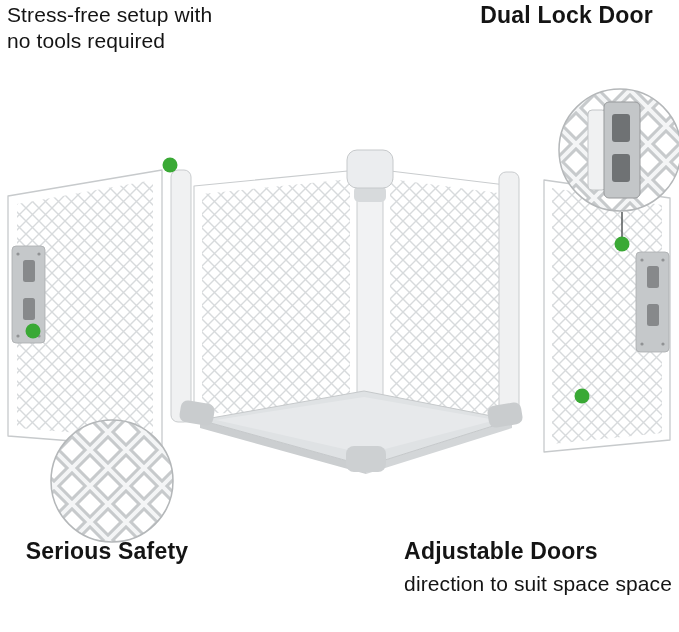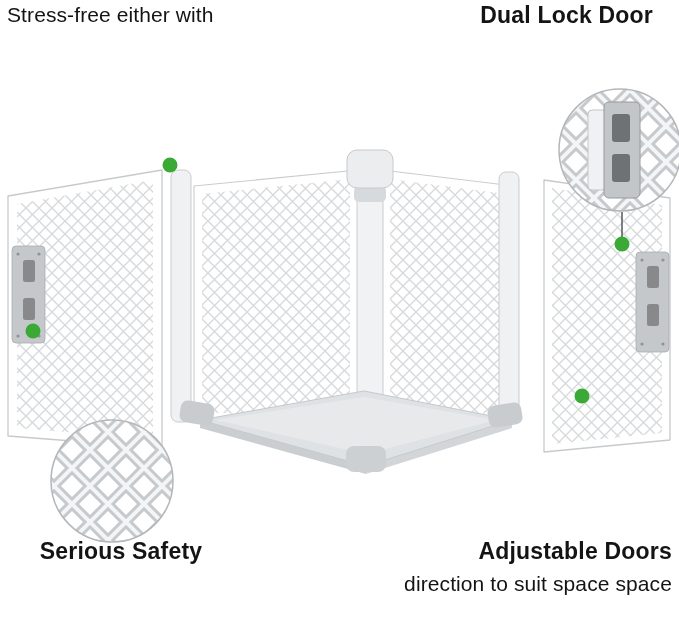--- a/index.html
+++ b/index.html
@@ -9,22 +9,22 @@
   }
   .stage{position:relative;width:679px;height:632px;background:#fff;}
   .stage svg{position:absolute;left:0;top:0;}
   .feature{position:absolute;z-index:5;}
   .feature h2{
     margin:0 0 6px 0;font-size:23px;font-weight:bold;letter-spacing:.2px;line-height:27px;
   }
   .feature .line{font-size:21px;line-height:26px;letter-spacing:.1px;}
   .feature-tl{left:7px;top:2px;text-align:left;}
   .feature-tr{right:26px;top:2px;text-align:center;}
-  .feature-bl{left:14px;top:538px;width:214px;text-align:center;}
-  .feature-br{right:7px;top:538px;text-align:right;}
+  .feature-bl{left:0;top:538px;width:214px;text-align:center;}
+  .feature-br{right:7px;top:538px;text-align:left;}
 </style>
 </head>
 <body>
 
 <div class="stage">
 
   <svg width="679" height="632" viewBox="0 0 679 632">
     <defs>
       <pattern id="meshFine" width="13" height="13" patternUnits="userSpaceOnUse">
         <path d="M0 0 L13 13 M13 0 L0 13" stroke="#d7dadc" stroke-width="1.4" fill="none"></path>
@@ -123,21 +123,22 @@
       <circle cx="112" cy="481" r="61" fill="none" stroke="#b4b7b9" stroke-width="1.5"></circle>
     </g>
 
     <circle cx="170" cy="165" r="7.5" fill="#3aa935"></circle>
     <circle cx="33" cy="331" r="7.5" fill="#3aa935"></circle>
     <circle cx="622" cy="244" r="7.5" fill="#3aa935"></circle>
     <circle cx="582" cy="396" r="7.5" fill="#3aa935"></circle>
   </svg>
 
   <section class="feature feature-tl">
-    <div class="line">Stress-free either with</div>
+    <div class="line">Stress-free setup with</div>
+    <div class="line">no tools required</div>
   </section>
 
   <section class="feature feature-tr">
     <h2>Dual Lock Door</h2>
   </section>
 
   <section class="feature feature-bl">
     <h2>Serious Safety</h2>
   </section>
 

